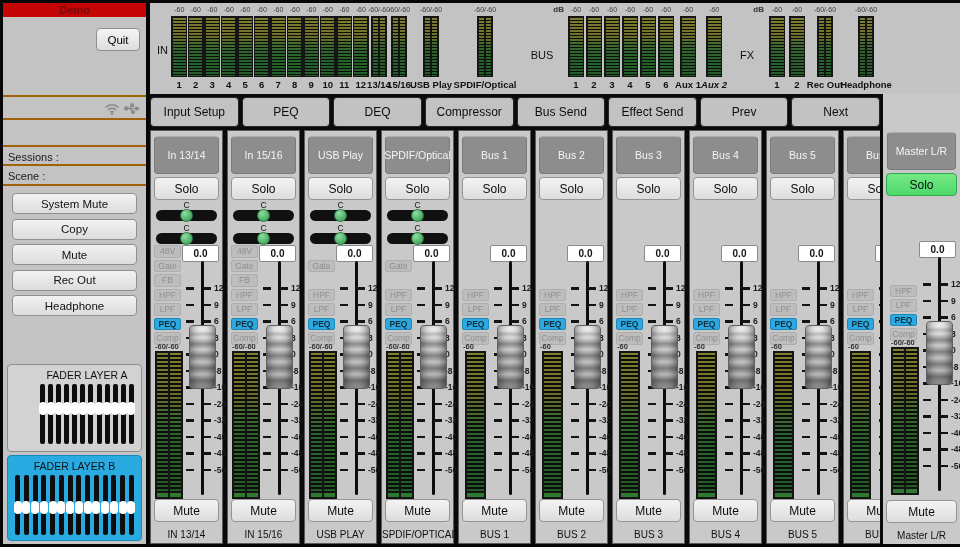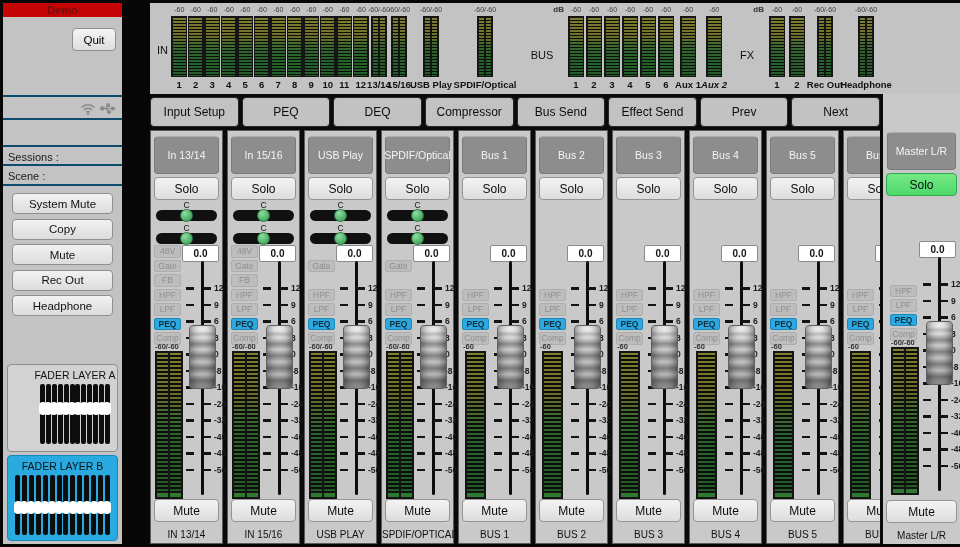--- a/index.html
+++ b/index.html
@@ -2,25 +2,25 @@
 <html><head>
 <meta charset="utf-8">
 <style>
   * { margin:0; padding:0; box-sizing:border-box; }
   html,body { background:#000; }
   .app { position:relative; width:960px; height:547px; background:#060606;
          font-family:"Liberation Sans", sans-serif; overflow:hidden;
          -webkit-user-select:none; user-select:none; }
 
   
-  .sidebar { position:absolute; left:3px; top:3px; width:119px; height:541px; background:#c3c3c3; }
+  .sidebar { position:absolute; left:3px; top:3px; width:143px; height:541px; background:#c3c3c3; }
   .titlebar { position:absolute; top:0; left:0; right:0; height:14px; background:#c30505;
               display:flex; align-items:center; justify-content:center;
               color:#7c0b0b; font-size:11px; font-weight:bold; }
-  .side-sec { position:absolute; left:0; right:0; border-bottom:2px solid #0c4a6e; }
+  .side-sec { position:absolute; left:0; right:0; border-bottom:2px solid #a16207; }
   .sec-quit { top:14px; height:80px; }
   .quit-btn { position:absolute; right:6px; top:11px; width:44px; height:23px;
               background:linear-gradient(#f4f4f4,#dedede); border:1px solid #8f8f8f; border-radius:4px;
               font-size:11.5px; display:flex; align-items:center; justify-content:center; }
   .sec-icons { top:96px; height:21px; display:flex; align-items:center; justify-content:flex-end; gap:4px; padding-right:5px; }
   .sec-blank { top:119px; height:25px; }
   .sec-row   { display:flex; align-items:center; padding-left:5px; font-size:11px; color:#1a1a1a; }
   .sec-sessions { top:146px; height:17px; }
   .sec-scene    { top:165px; height:18px; }
   .side-buttons { position:absolute; top:186px; left:0; right:0; height:174px;

